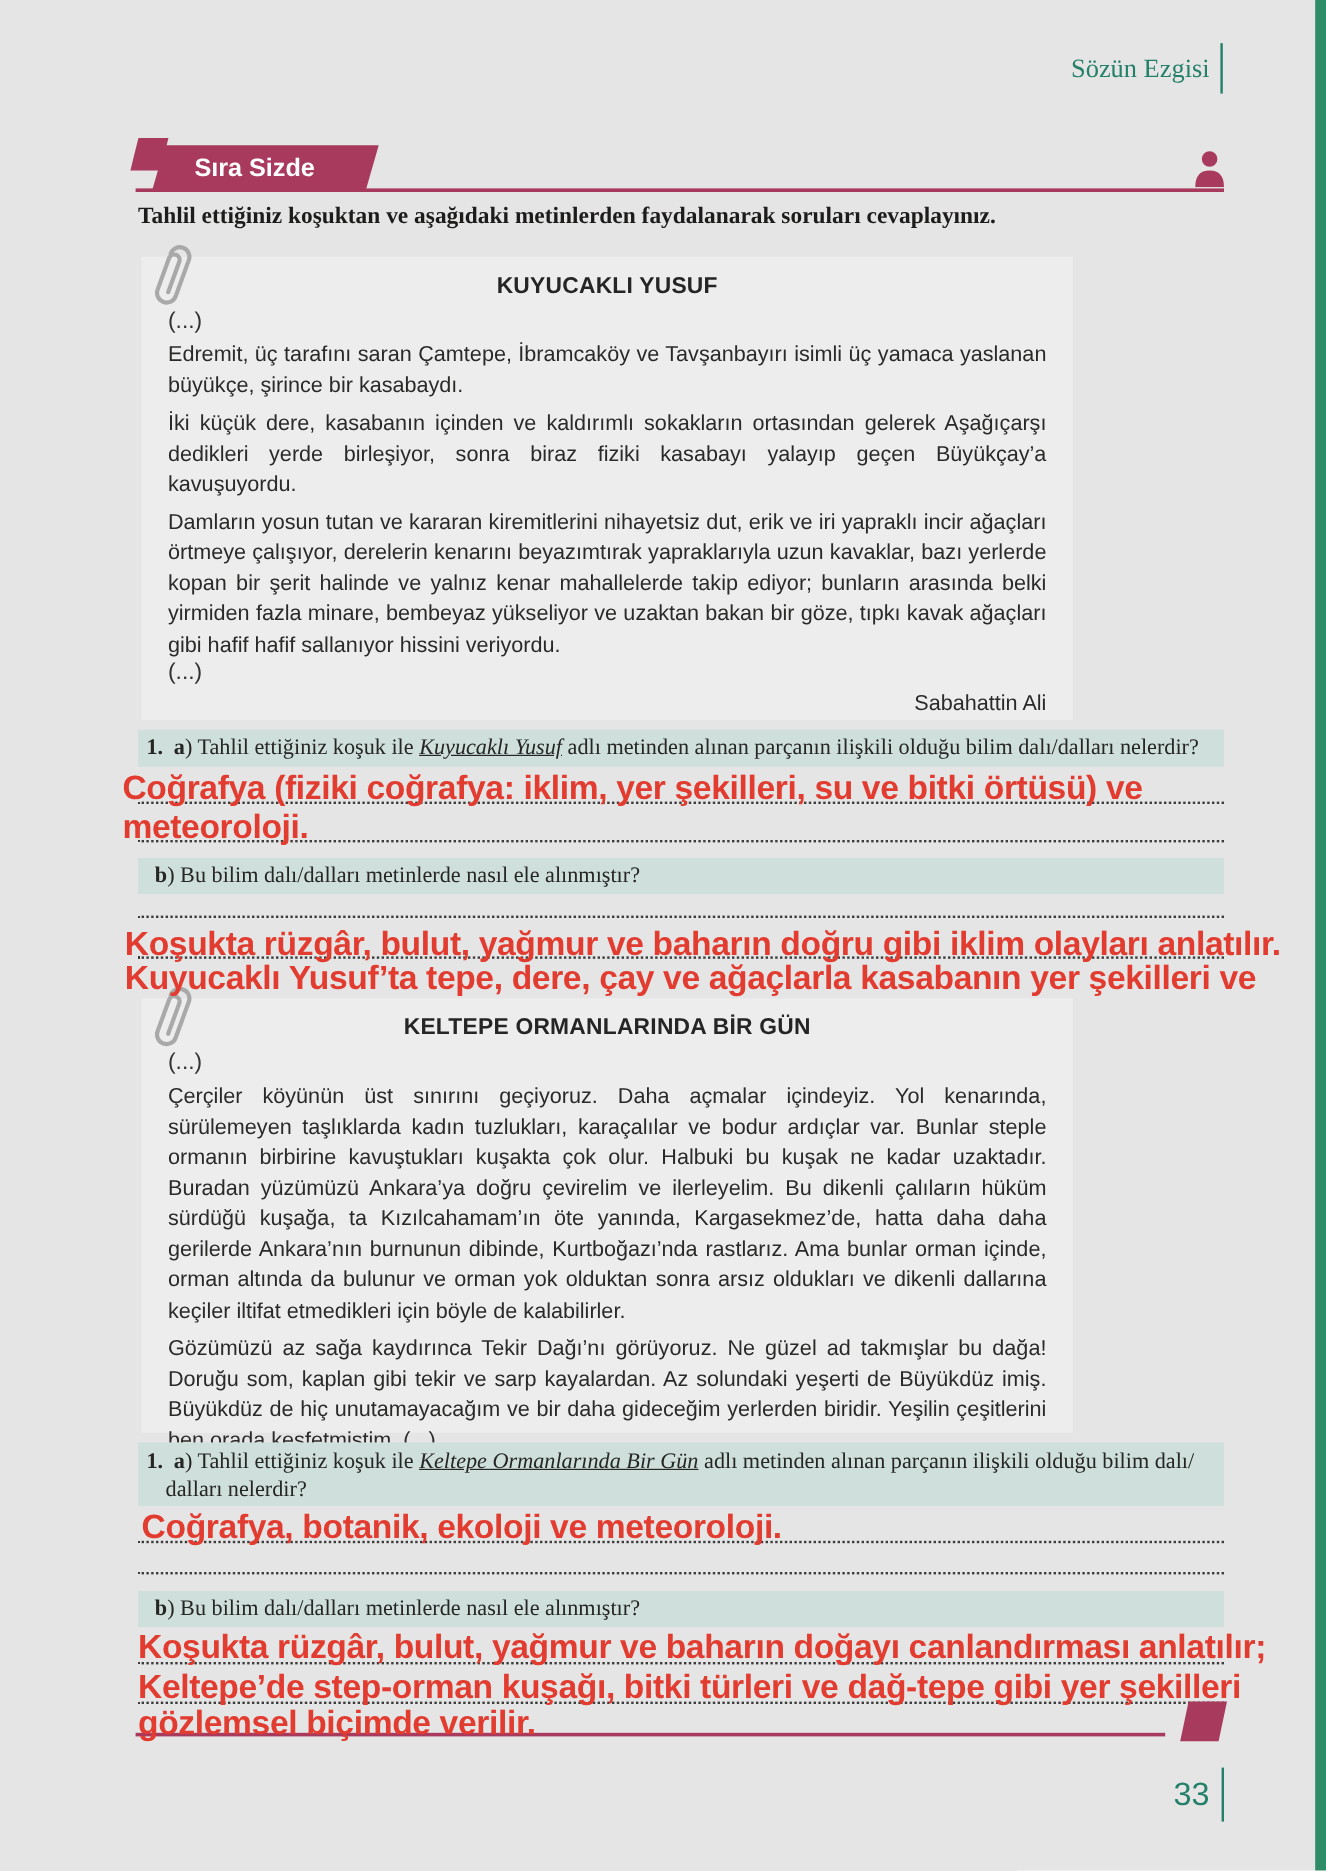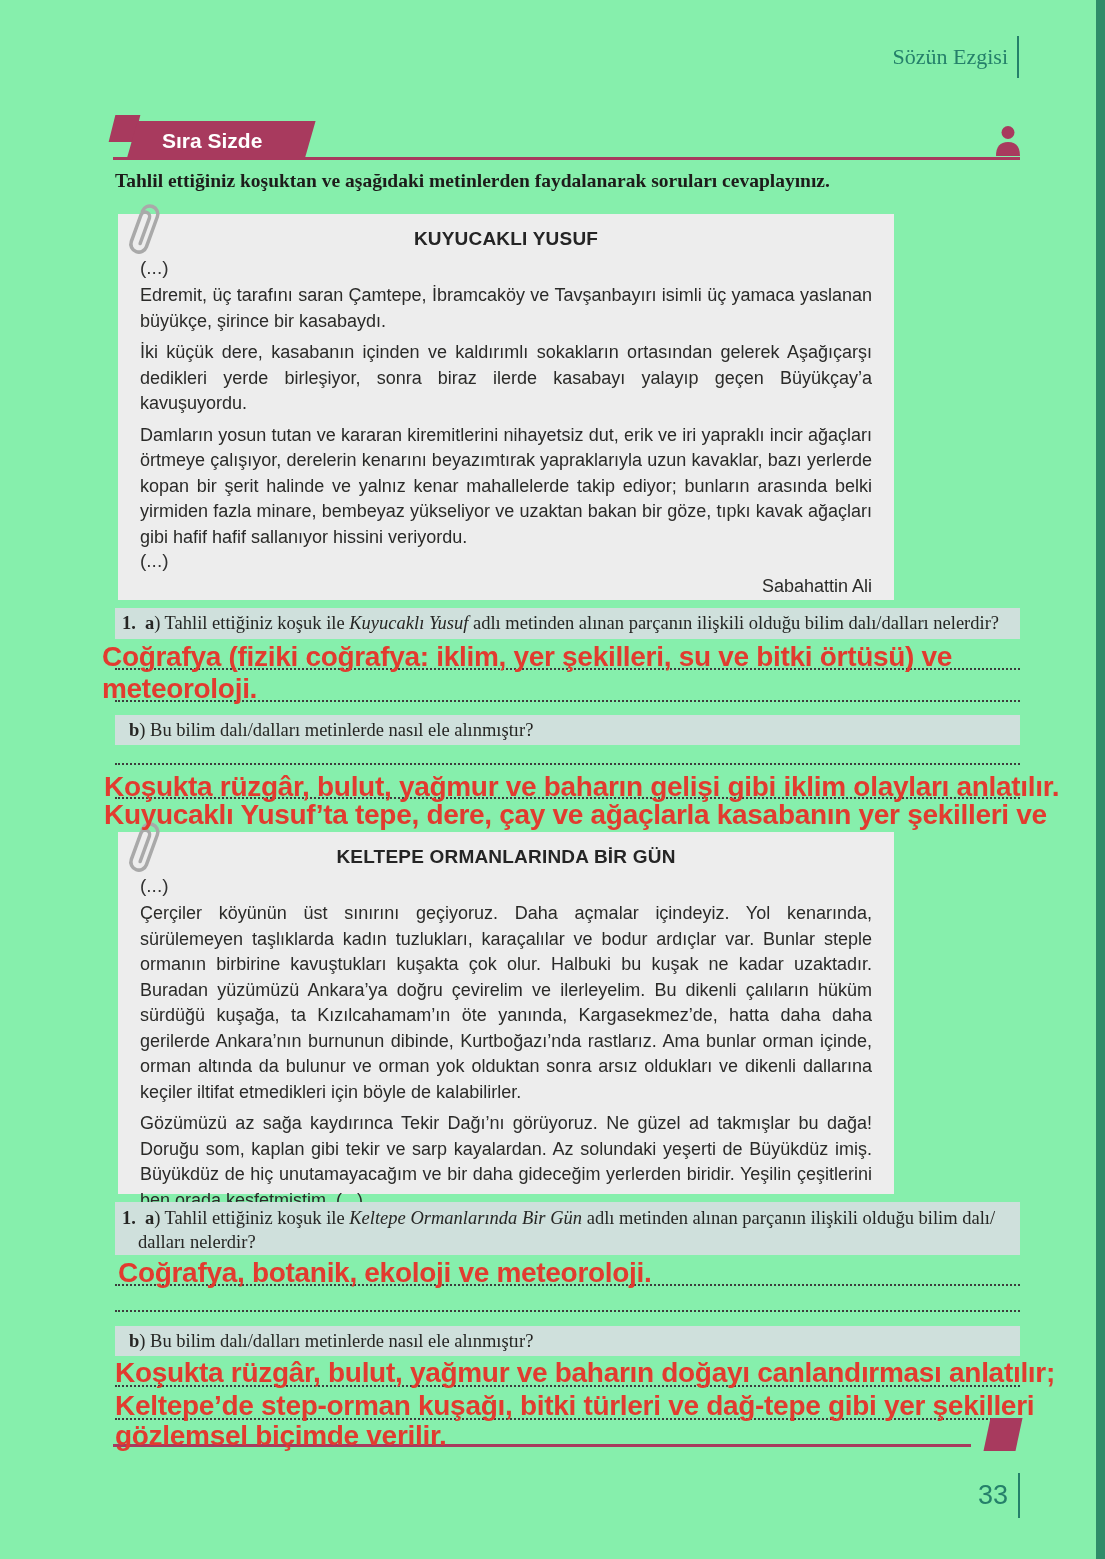--- a/index.html
+++ b/index.html
@@ -1,16 +1,16 @@
 <!DOCTYPE html>
 <html lang="tr"><head>
 <meta charset="utf-8">
 <style>
   html,body { margin:0; padding:0; background:#fff; }
-  .page { position:relative; width:1105px; height:1559px; background:#86efac;
+  .page { position:relative; width:1105px; height:1559px; background:#e5e5e5;
           font-family:"Liberation Sans", sans-serif; overflow:hidden; }
   .abs { position:absolute; }
 
   
   .green-edge { right:0; top:0; width:9px; height:1559px; background:#2f8c69; }
   .header-label { top:44px; right:97px; font-family:"Liberation Serif", serif;
                   color:#25806a; font-size:22px; }
   .header-vrule { left:1017px; top:36px; width:2px; height:42px; background:#25806a; }
   .page-number { right:97px; top:1480px; color:#25806a; font-size:27px; }
   .page-vrule  { left:1018px; top:1473px; width:2px; height:45px; background:#25806a; }
@@ -43,21 +43,21 @@
   
   .qband { left:115px; width:905px; background:#cfe0dc; font-family:"Liberation Serif", serif;
            font-size:18.5px; color:#262624; box-sizing:border-box; }
   #qband1 { top:608px; height:31px; line-height:31px; padding-left:7px; white-space:nowrap; }
   #qband2 { top:715px; height:30px; line-height:30px; padding-left:14px; }
   #qband3 { top:1202px; height:53px; padding:4px 0 0 7px; line-height:24px; }
   #qband3 .q-line2 { padding-left:16px; }
   #qband4 { top:1326px; height:30px; line-height:30px; padding-left:14px; }
   .q-num { font-weight:bold; margin-right:9px; }
   .q-letter { font-weight:bold; }
-  .q-work { font-style:italic; }
+  .q-work { font-style:italic;text-decoration:underline; }
 
   
   .dotline { left:115px; width:905px; height:0; border-bottom:2.5px dotted #3c3c3c; }
 
   
   .answer { color:#e23b2f; font-weight:bold; font-size:28px; letter-spacing:-0.3px;
             white-space:nowrap; z-index:5; }
 
   
   .bottom-rule { left:113px; top:1444px; width:858px; height:3px; background:#a83a5e; }
@@ -86,42 +86,42 @@
 
   <div class="abs reading-box" id="box1">
     <svg class="paperclip" width="36" height="64" viewBox="0 0 36 64">
       <g fill="none" stroke="#a9a9a9" stroke-width="3.5" stroke-linecap="round" transform="rotate(20 18 32)">
         <path d="M10 15 a8 8 0 0 1 16 0 v32 a8 8 0 0 1 -16 0 V19 a4.5 4.5 0 0 1 9 0 v27"></path>
       </g>
     </svg>
     <div class="box-title">KUYUCAKLI YUSUF</div>
     <div class="box-ellipsis">(...)</div>
     <p class="box-p">Edremit, üç tarafını saran Çamtepe, İbramcaköy ve Tavşanbayırı isimli üç yamaca yaslanan büyükçe, şirince bir kasabaydı.</p>
-    <p class="box-p">İki küçük dere, kasabanın içinden ve kaldırımlı sokakların ortasından gelerek Aşağıçarşı dedikleri yerde birleşiyor, sonra biraz ilerde kasabayı yalayıp geçen Büyükçay’a kavuşuyordu.</p>
+    <p class="box-p">İki küçük dere, kasabanın içinden ve kaldırımlı sokakların ortasından gelerek Aşağıçarşı dedikleri yerde birleşiyor, sonra biraz fiziki kasabayı yalayıp geçen Büyükçay’a kavuşuyordu.</p>
     <p class="box-p" style="margin-bottom:0">Damların yosun tutan ve kararan kiremitlerini nihayetsiz dut, erik ve iri yapraklı incir ağaçları örtme­ye çalışıyor, derelerin kenarını beyazımtırak yapraklarıyla uzun kavaklar, bazı yerlerde kopan bir şerit halinde ve yalnız kenar mahallelerde takip ediyor; bunların arasında belki yirmiden fazla minare, bembeyaz yükseliyor ve uzaktan bakan bir göze, tıpkı kavak ağaçları gibi hafif hafif sallanıyor hissini veriyordu.</p>
     <div class="box-ellipsis">(...)</div>
     <div class="box-author">Sabahattin Ali</div>
   </div>
 
   <div class="abs qband" id="qband1">
     <span class="q-num">1.</span><span class="q-letter">a</span><span>) </span><span>Tahlil ettiğiniz koşuk ile </span><span class="q-work">Kuyucaklı Yusuf</span><span> adlı metinden alınan parçanın ilişkili olduğu bilim dalı/dalları nelerdir?</span>
   </div>
 
   <div class="abs dotline" style="top:668px"></div>
   <div class="abs dotline" style="top:700px"></div>
   <div class="abs answer" style="left:102px; top:641px">Coğrafya (fiziki coğrafya: iklim, yer şekilleri, su ve bitki örtüsü) ve</div>
   <div class="abs answer" style="left:102px; top:673px">meteoroloji.</div>
 
   <div class="abs qband" id="qband2">
     <span class="q-letter">b</span><span>) </span><span>Bu bilim dalı/dalları metinlerde nasıl ele alınmıştır?</span>
   </div>
 
   <div class="abs dotline" style="top:763px"></div>
   <div class="abs dotline" style="top:797px"></div>
-  <div class="abs answer" style="left:104px; top:771px">Koşukta rüzgâr, bulut, yağmur ve baharın gelişi gibi iklim olayları anlatılır.</div>
+  <div class="abs answer" style="left:104px; top:771px">Koşukta rüzgâr, bulut, yağmur ve baharın doğru gibi iklim olayları anlatılır.</div>
   <div class="abs answer" style="left:104px; top:799px">Kuyucaklı Yusuf’ta tepe, dere, çay ve ağaçlarla kasabanın yer şekilleri ve</div>
 
   <div class="abs reading-box" id="box2">
     <svg class="paperclip" width="36" height="64" viewBox="0 0 36 64">
       <g fill="none" stroke="#a9a9a9" stroke-width="3.5" stroke-linecap="round" transform="rotate(20 18 32)">
         <path d="M10 15 a8 8 0 0 1 16 0 v32 a8 8 0 0 1 -16 0 V19 a4.5 4.5 0 0 1 9 0 v27"></path>
       </g>
     </svg>
     <div class="box-title">KELTEPE ORMANLARINDA BİR GÜN</div>
     <div class="box-ellipsis">(...)</div>

